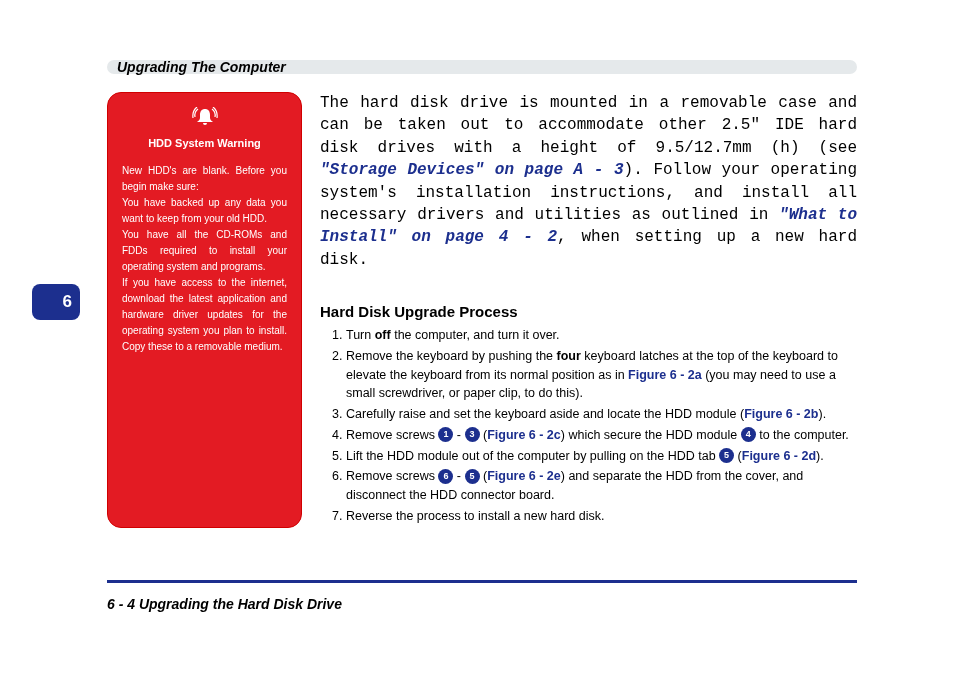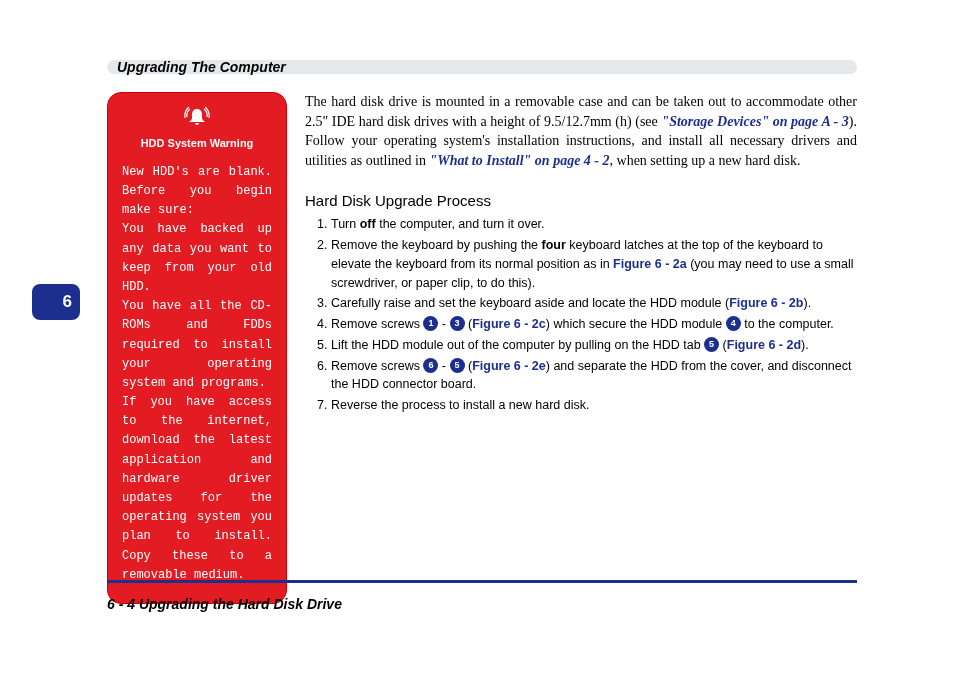--- a/index.html
+++ b/index.html
@@ -50,21 +50,21 @@
   }
   .content-row {
     position: absolute;
     left: 107px;
     top: 32px;
     width: 750px;
     display: flex;
     gap: 18px;
   }
   .warning-box {
-    width: 180px;
+    width: 195px;
     background: #e31b23;
     border: 1px solid #d00000;
     border-radius: 14px;
     color: #fff;
     padding: 14px 14px 18px 14px;
     flex-shrink: 0;
   }
   .warning-box .bell-icon {
     display: block;
     text-align: center;
@@ -72,36 +72,35 @@
     margin-bottom: 4px;
   }
   .warning-box .w-title {
     font-size: 11px;
     font-weight: bold;
     text-align: center;
     margin-bottom: 12px;
     line-height: 1.35;
   }
   .warning-box .w-body {
-    font-size: 12px;
+    font-size: 10px;
     line-height: 1.6;
     text-align: justify;
-    font-family: Liberation Mono, monospace;
   }
   .main-col { flex: 1; }
   .h1 { font-size: 23px; font-weight: bold; margin-bottom: 8px; }
   .intro {
-    font-size: 14px;
+    font-size: 16px;
     line-height: 1.4;
-    font-family: Liberation Serif, serif;
+    font-family: Liberation Mono, monospace;
     text-align: justify;
-    margin-bottom: 22px;
+    margin-bottom: 32px;
   }
   .link-ref { color: #1c2f8e; font-style: italic; font-weight: bold; }
-  .h2 { font-size: 15px; font-weight: normal; margin-bottom: 6px; }
+  .h2 { font-size: 15px; font-weight: bold; margin-bottom: 6px; }
   ol.steps { list-style: decimal; padding-left: 26px; font-size: 12.5px; line-height: 1.5; }
   ol.steps li { margin-bottom: 2px; }
   .step-bold { font-weight: bold; }
   .fig-ref { color: #1c2f8e; font-weight: bold; }
   .num-circ {
     display: inline-flex;
     width: 15px; height: 15px;
     background: #1c2f8e;
     color: #fff;
     border-radius: 50%;

